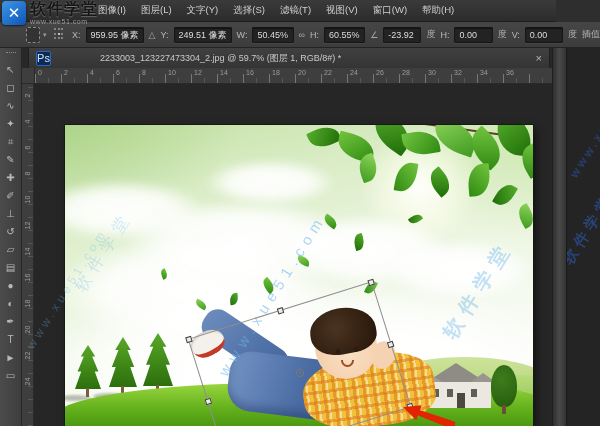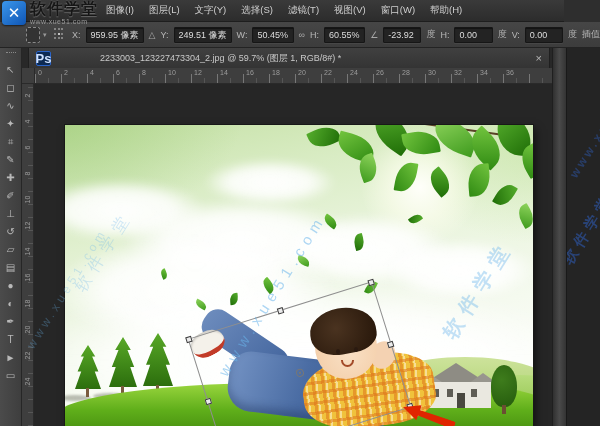--- a/index.html
+++ b/index.html
@@ -1,21 +1,21 @@
 <!DOCTYPE html>
 <html><head>
 <meta charset="utf-8">
 <style>
   html,body{margin:0;padding:0;background:#111;}
   .screen{position:relative;width:600px;height:426px;overflow:hidden;background:#2e2e2e;
     font-family:"Liberation Sans","DejaVu Sans",sans-serif;-webkit-user-select:none;}
   .abs{position:absolute;}
 
   
-  .menubar{left:8px;top:0;width:556px;height:22px;background:linear-gradient(#3a3a3a,#2c2c2c);
+  .menubar{left:0;top:0;width:556px;height:22px;background:linear-gradient(#3a3a3a,#2c2c2c);
     border-bottom:1px solid #1e1e1e;display:flex;align-items:center;padding-left:98px;gap:15px;
     color:#cfcfcf;font-size:9.5px;box-sizing:border-box;}
   .menu-item{cursor:default;white-space:nowrap;}
   .logo{left:2px;top:1px;display:flex;align-items:flex-start;gap:4px;z-index:40;}
   .logo-icon{width:24px;height:24px;border-radius:4px;background:linear-gradient(140deg,#3b97ec,#0f55b4);
     color:#fff;font-weight:bold;font-size:15px;display:flex;align-items:center;justify-content:center;
     box-shadow:0 1px 2px rgba(0,0,0,.6);}
   .logo-txt{display:flex;flex-direction:column;line-height:1;}
   .logo-name{font-size:16px;font-weight:bold;color:#161616;letter-spacing:1px;
     text-shadow:0 1px 1px rgba(255,255,255,.28),0 -1px 1px rgba(255,255,255,.12);}
@@ -36,21 +36,21 @@
   .f-xy{width:52px;} .f-wh{width:42px;} .f-a{width:38px;}
   .glyph{color:#a8a8a8;font-size:9px;}
   .unit{color:#b0b0b0;}
 
   
   .tabbar{left:22px;top:48px;width:578px;height:20px;background:#282828;border-bottom:1px solid #1b1b1b;}
   .tab{position:absolute;left:6px;top:0;width:522px;height:20px;background:linear-gradient(#404040,#343434);
     border-right:1px solid #1f1f1f;border-left:1px solid #1f1f1f;display:flex;align-items:center;gap:5px;
     padding:0 7px;box-sizing:border-box;color:#c9c9c9;font-size:9px;white-space:nowrap;overflow:hidden;}
   .psbadge{flex:0 0 auto;width:13px;height:13px;background:#0d2a52;border:1px solid #2a64c8;color:#cfe2ff;
-    font-size:13px;font-weight:bold;display:flex;align-items:center;justify-content:center;border-radius:2px;}
+    font-size:11px;font-weight:normal;display:flex;align-items:center;justify-content:center;border-radius:2px;}
   .tabtitle{overflow:hidden;text-overflow:ellipsis;margin-left:44px;}
   .tabclose{margin-left:auto;color:#b5b5b5;font-size:11px;line-height:1;padding-left:6px;}
 
   
   .rulerbar{left:22px;top:68px;width:530px;height:16px;background:#3e3e3e;border-bottom:1px solid #2a2a2a;
     display:flex;box-sizing:border-box;}
   .ruler-corner{flex:0 0 12px;border-right:1px solid #2a2a2a;background:#3e3e3e;}
   .hruler{position:relative;flex:1;display:flex;align-items:flex-start;
     background-image:repeating-linear-gradient(90deg,#777 0 1px,transparent 1px 26px),
                      repeating-linear-gradient(90deg,#565656 0 1px,transparent 1px 13px);

